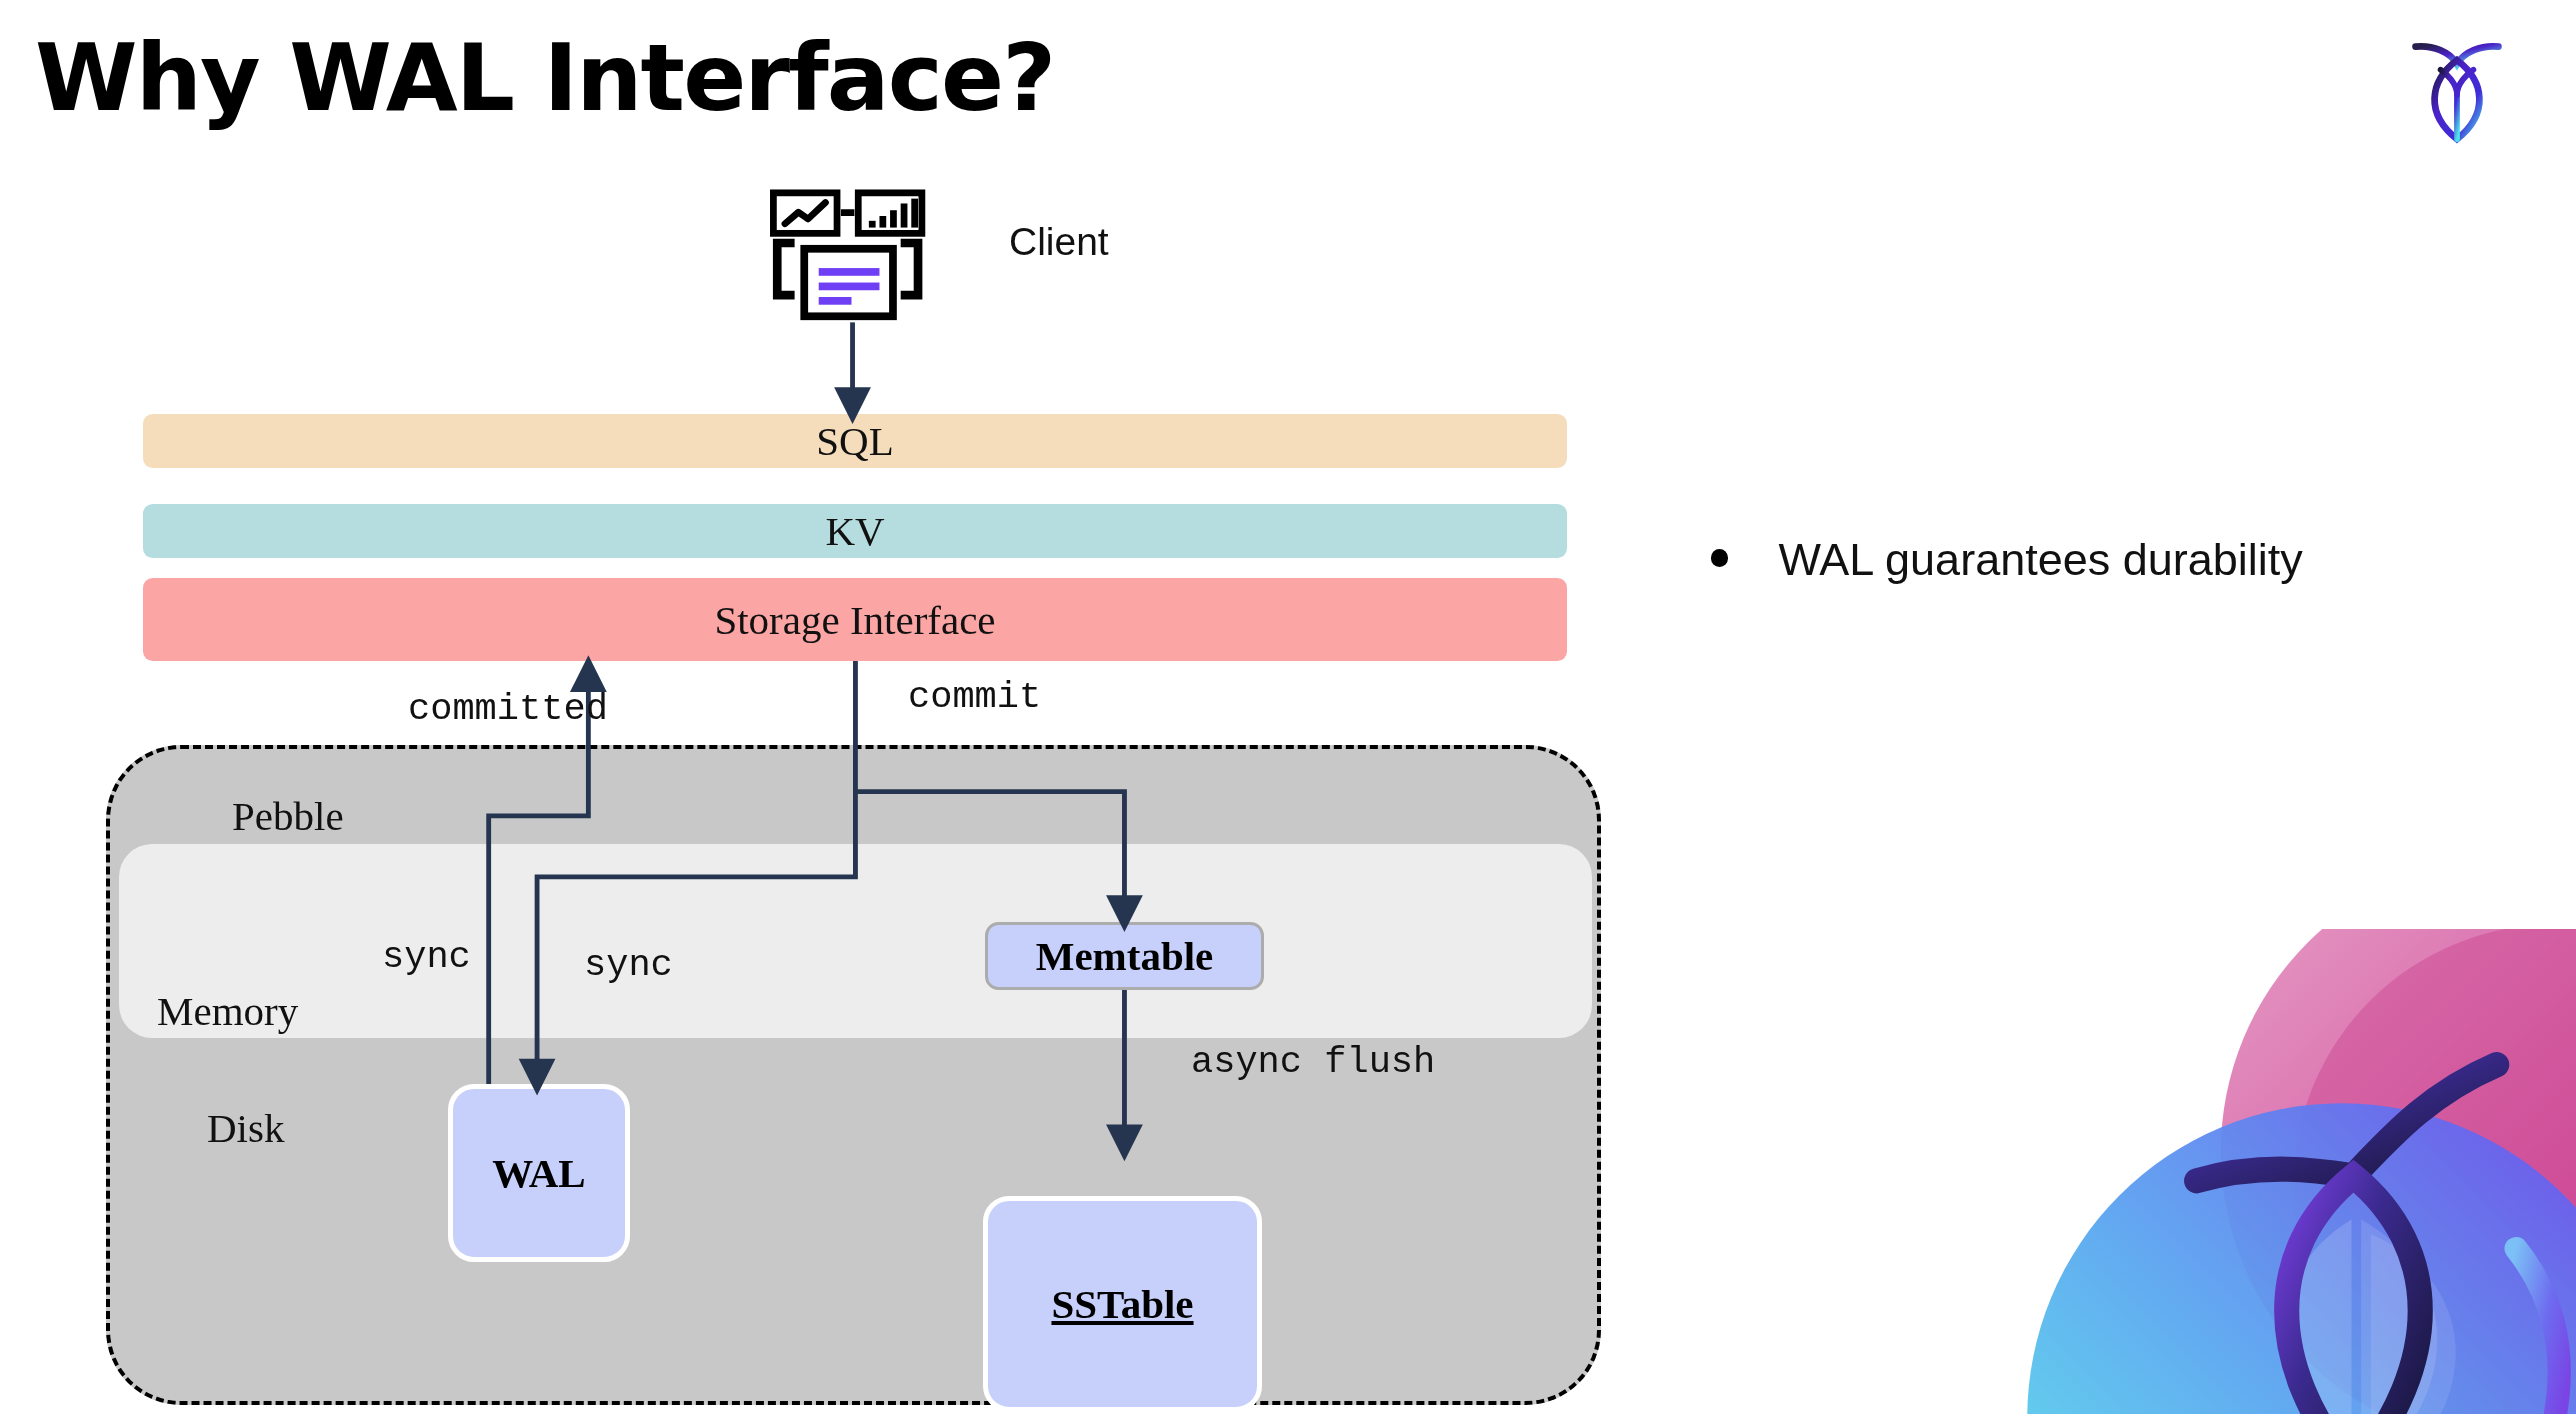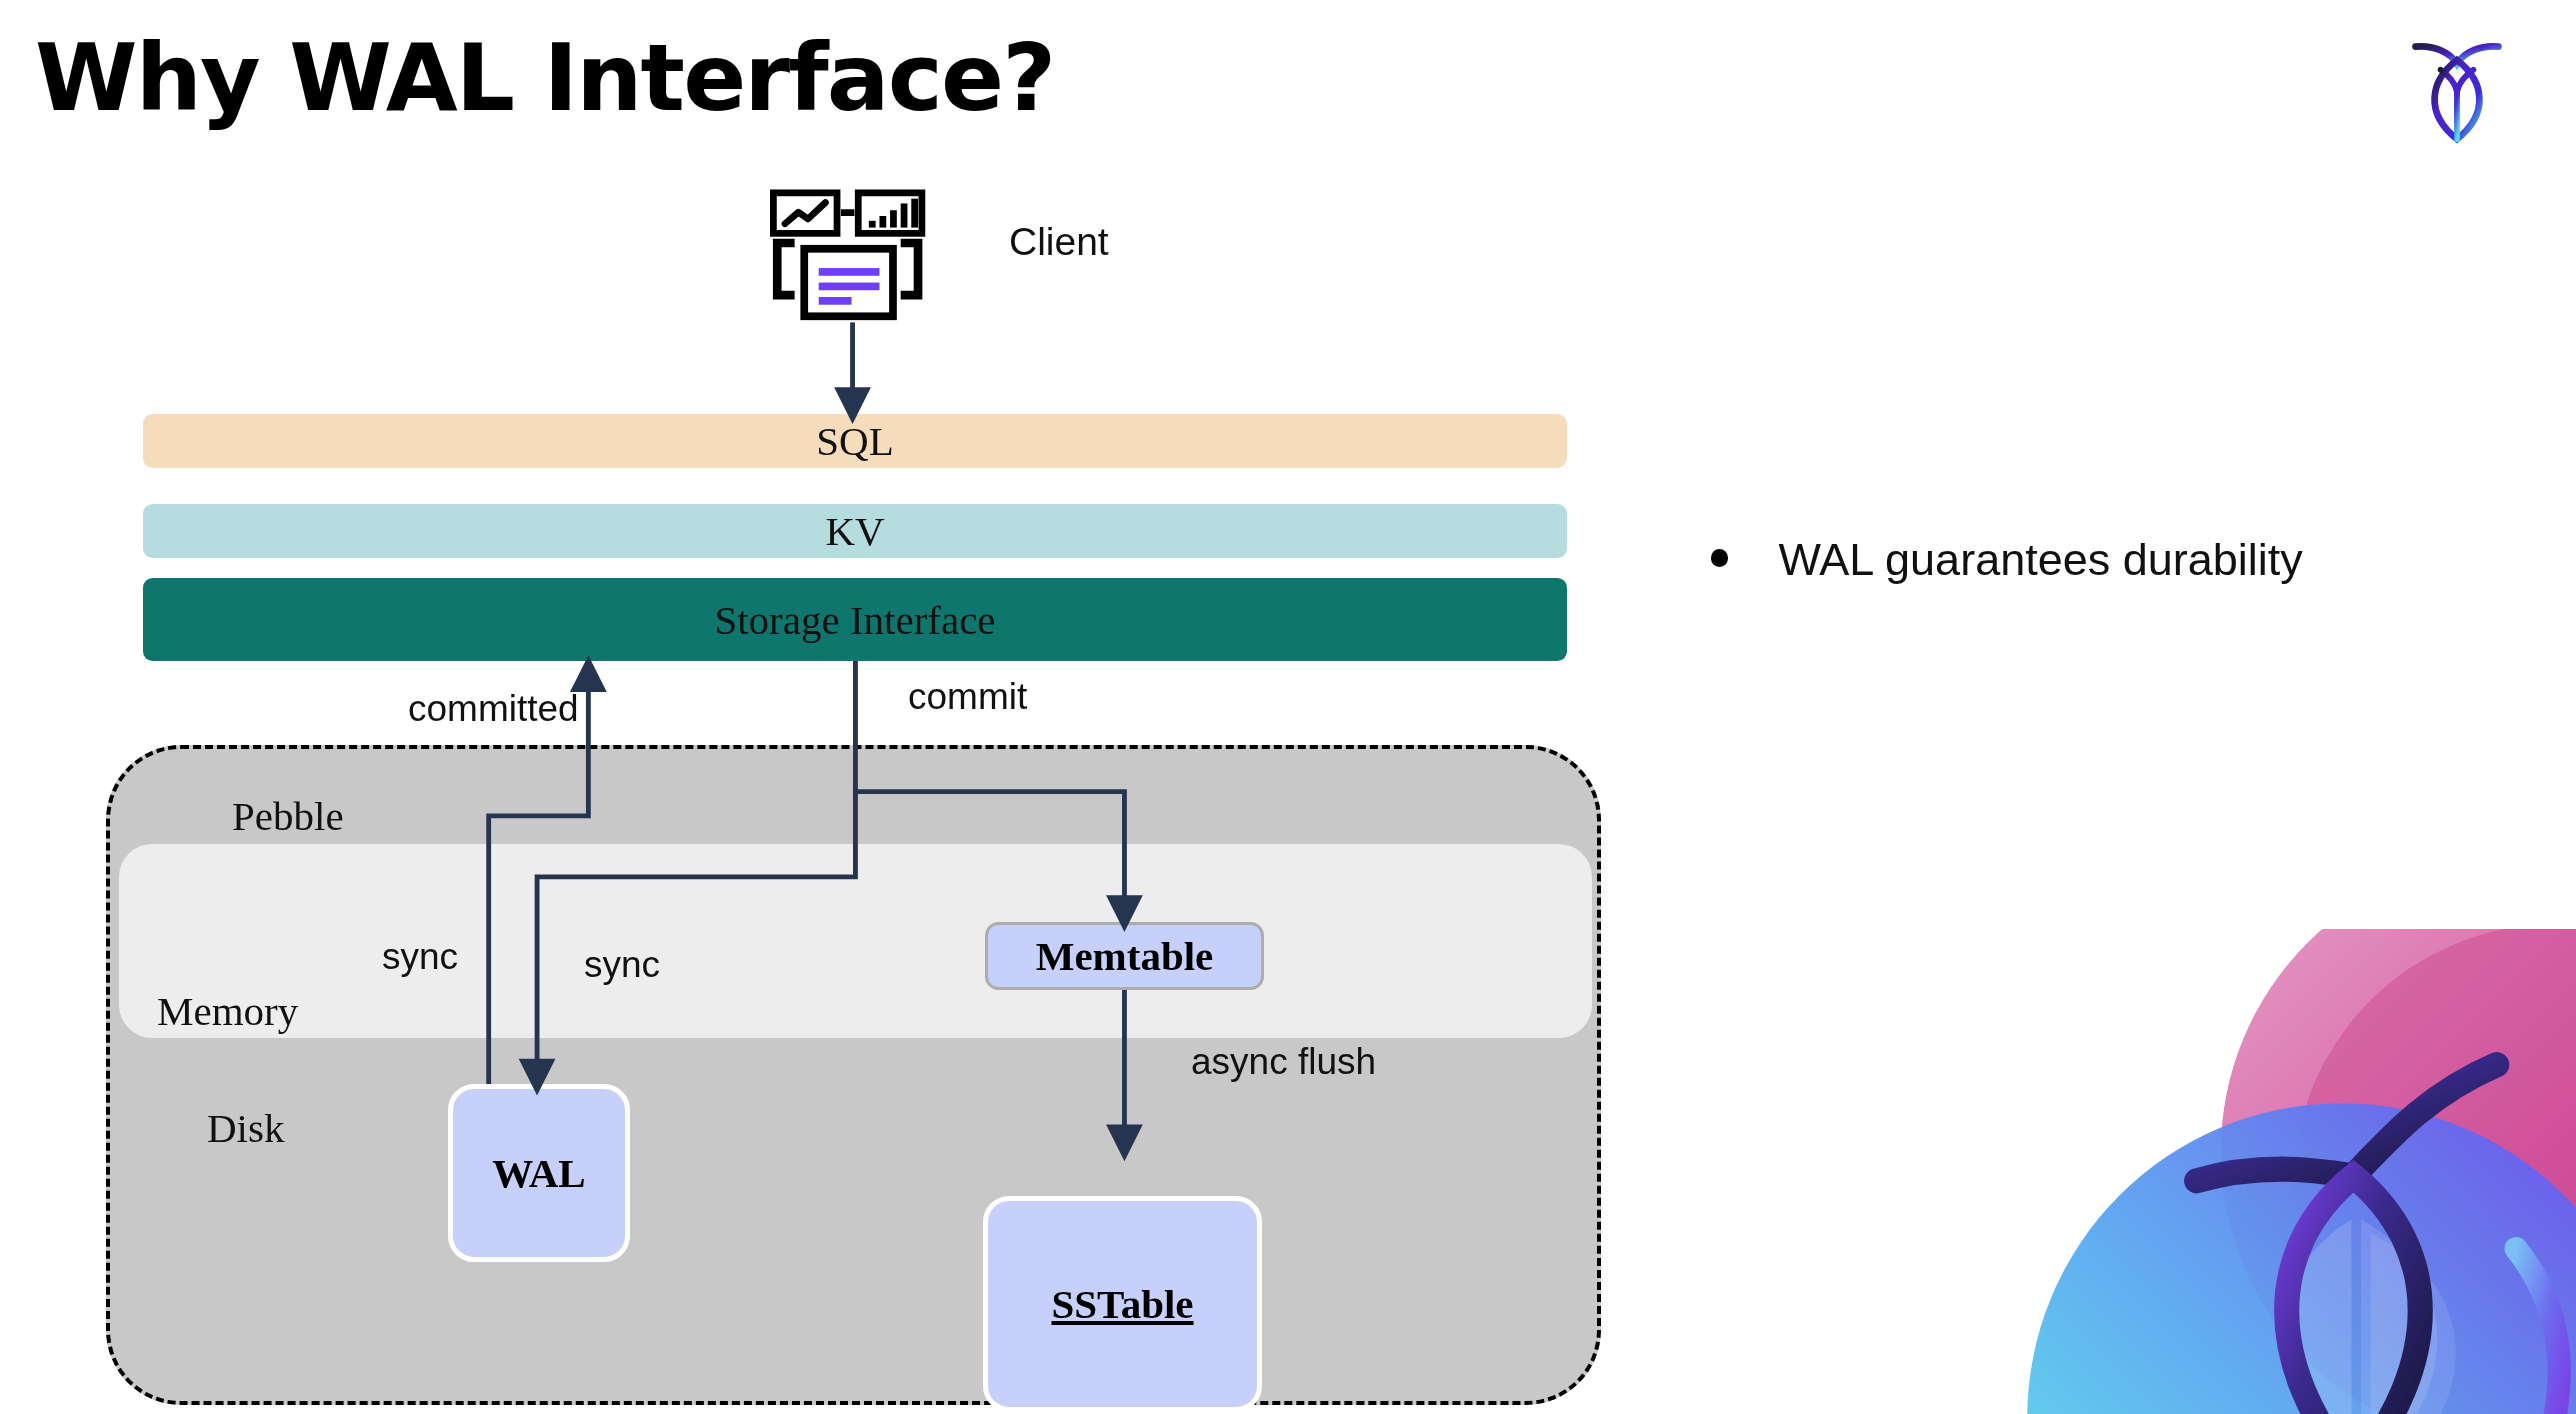--- a/index.html
+++ b/index.html
@@ -76,21 +76,21 @@
     border-radius: 9.7px;
     display: flex;
     align-items: center;
     justify-content: center;
     font-family: "Liberation Serif", serif;
     font-size: 41px;
     color: #111111;
   }
   #bar-sql     { top: 414px; height: 54px;  background: #F5DDBC; }
   #bar-kv      { top: 504px; height: 54px;  background: #B5DCDF; }
-  #bar-storage { top: 578px; height: 83px;  background: #0f766e; font-family: Liberation Serif, serif; }
+  #bar-storage { top: 578px; height: 83px;  background: #fca5a5; font-family: Liberation Serif, serif; }
 
   
   #pebble-box {
     position: absolute;
     left: 106px;
     top: 745px;
     width: 1495px;
     height: 660px;
     background: #C8C8C8;
     border: 4.8px dashed #000000;
@@ -165,21 +165,21 @@
   #arrows {
     position: absolute;
     left: 0; top: 0;
     width: 2576px; height: 1415px;
     pointer-events: none;
   }
 
   
   .edge-label {
     position: absolute;
-    font-family: Liberation Sans, sans-serif;
+    font-family: Liberation Mono, monospace;
     font-size: 37px;
     color: #111111;
     white-space: nowrap;
   }
   #label-committed  { left: 408px;  top: 688px;  }
   #label-commit     { left: 908px;  top: 676px;  }
   #label-sync-left  { left: 382px;  top: 936px;  }
   #label-sync-right { left: 584px;  top: 944px;  }
   #label-async      { left: 1191px; top: 1041px; }
 

